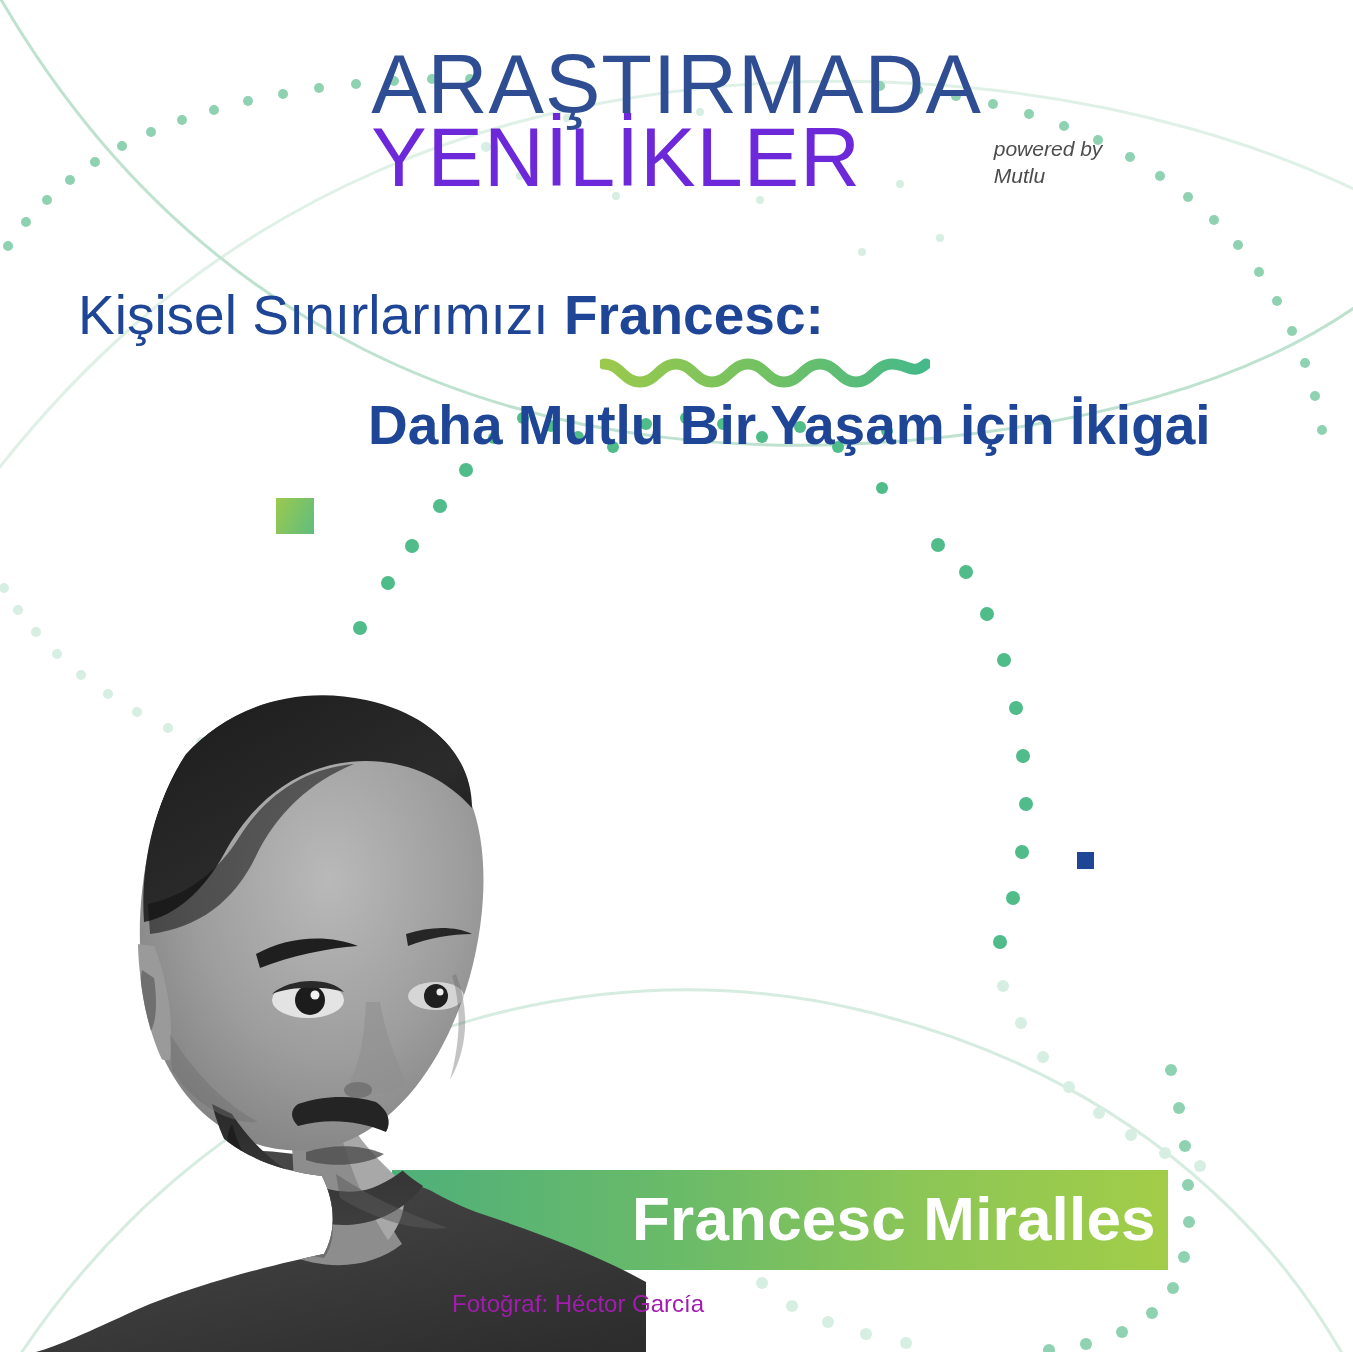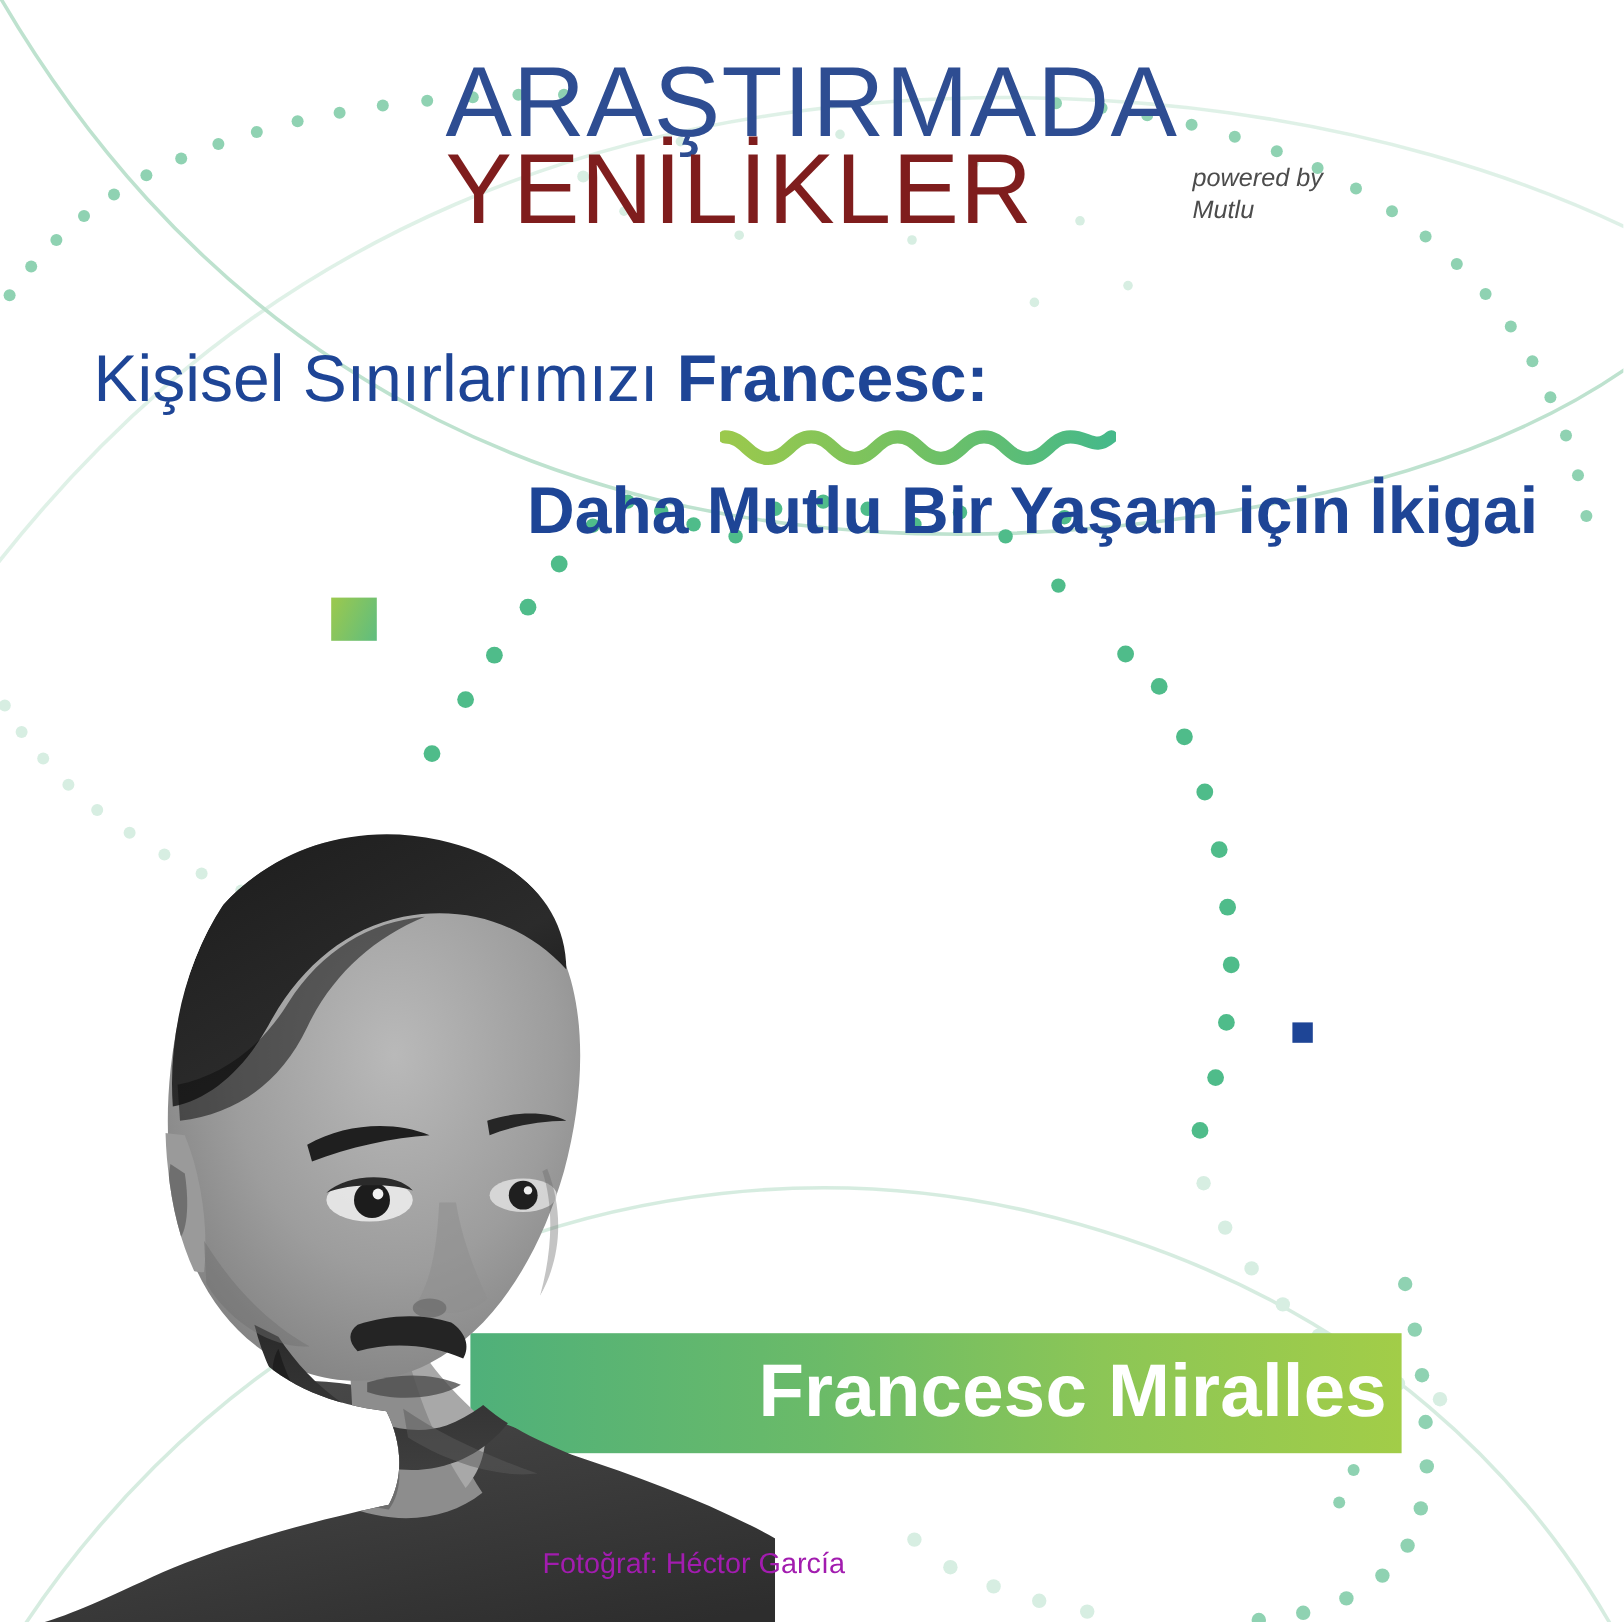--- a/index.html
+++ b/index.html
@@ -40,21 +40,21 @@
     letter-spacing:1px;
     font-weight:300;
     color:#2e4d92;
     white-space:nowrap;
   }
   .logo-line2{
     font-size:83px;
     line-height:0.96;
     letter-spacing:1px;
     font-weight:300;
-    color:#7f1d1d;
+    color:#6d28d9;
     white-space:nowrap;
     margin-top:-6px;
   }
   .powered{
     position:absolute;
     right:-152px;
     bottom:8px;
     width:140px;
     font-style:italic;
     font-size:21px;
@@ -88,21 +88,20 @@
   .hl-row2{
     position:relative;
     padding-left:368px;
     margin-top:55px;
     font-size:55px;
     line-height:1.0;
     font-weight:700;
     color:#1e4596;
     white-space:nowrap;
     z-index:3;
-    text-align:center;
   }
 
   
   .sq-green{
     position:absolute;
     left:276px; top:498px;
     width:38px; height:36px;
     background:linear-gradient(115deg,#9cc94d 0%,#5fbd7f 100%);
   }
   .sq-navy{
@@ -116,21 +115,21 @@
   .portrait{
     position:absolute;
     left:36px; top:604px;
     width:610px; height:748px;
     z-index:4;
   }
 
   
   .name-banner{
     position:absolute;
-    left:392px; top:1111px;
+    left:392px; top:1170px;
     width:776px; height:100px;
     background:linear-gradient(90deg,#4fb07a 0%,#6bbb68 38%,#8cc656 68%,#a2cd48 100%);
     z-index:3;
   }
   .name-banner span{
     position:absolute;
     left:240px; top:50%;
     transform:translateY(-52%);
     font-size:62px;
     font-weight:700;

